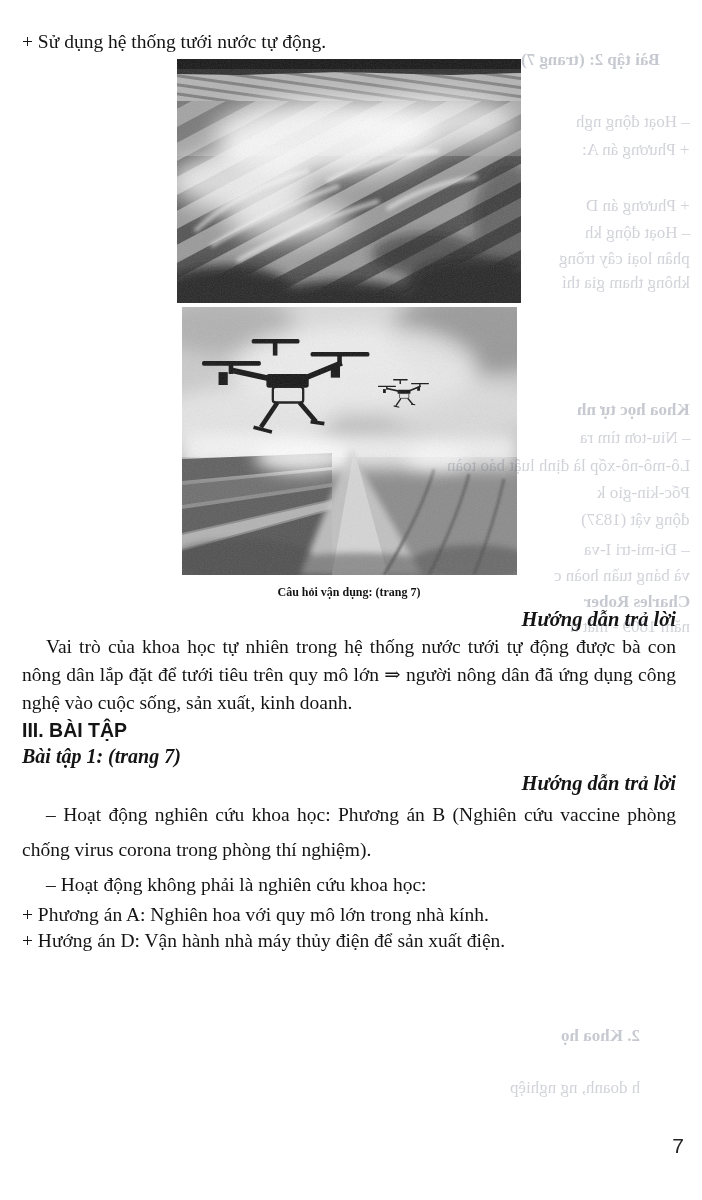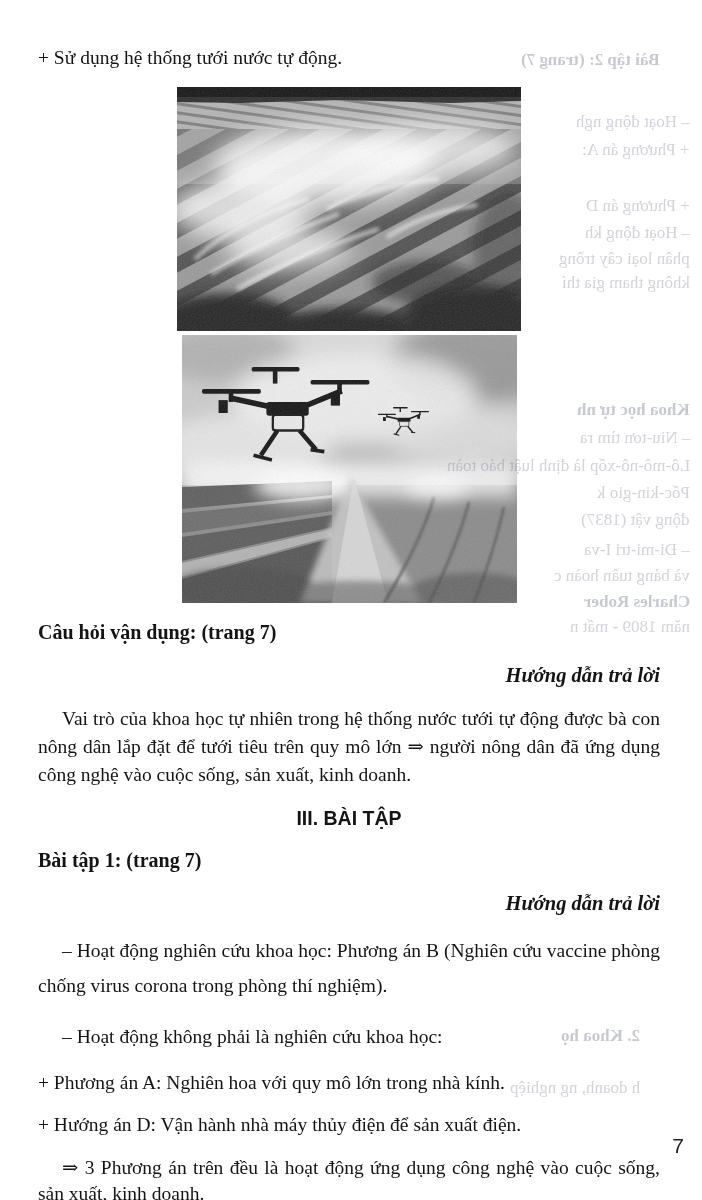--- a/index.html
+++ b/index.html
@@ -3,33 +3,33 @@
 <meta charset="utf-8">
 <style>
   html,body{margin:0;padding:0;background:#e9e9e9;}
   .page{
     position:relative; width:702px; height:1200px; margin:0 auto;
     background:#ffffff; overflow:hidden;
     font-family:"Liberation Serif","DejaVu Serif",serif;
     font-size:19.5px; color:#141414;
   }
   .content{position:absolute; left:22px; top:28px; width:654px;}
-  .content p{margin:16px;}
+  .content p{margin:0;}
   .caption{margin-left:46px; margin-bottom:4px; line-height:27px;}
   .figure{display:block; margin:4px auto 4px; line-height:0;}
   .fig1{width:344px; height:244px;}
   .fig2{width:335px; height:268px;}
-  .q-heading{font-weight:bold; font-size:20px; margin-left:23px; margin-top:10px; line-height:27px;}
+  .q-heading{font-weight:bold; font-size:12px; margin-left:23px; margin-top:10px; line-height:27px;text-align:center;}
   .guide{text-align:right; font-weight:bold; font-style:italic; font-size:20.5px; margin:3px 0 5px; line-height:27px;}
   .body-p{text-align:justify; text-indent:24px; line-height:28px;}
   .section-heading{
     font-family:"Liberation Sans","DejaVu Sans",sans-serif;
-    font-weight:bold; font-size:19.5px; margin-top:11px; line-height:26px;text-align:center;
-  }
-  .exercise-heading{font-weight:bold; font-size:20px; margin-left:23px; margin-top:7px; line-height:27px;}
+    font-weight:bold; font-size:19.5px; margin-top:11px; line-height:26px;
+  }
+  .exercise-heading{font-weight:bold; font-size:20px; margin-left:23px; margin-top:7px; line-height:27px;font-style:italic;}
   .item-dash{text-align:justify; text-indent:24px; line-height:35px; margin-top:4px;}
   .item-plus{margin-left:30px; line-height:26.4px; margin-top:5px;}
   .conclusion{text-align:justify; text-indent:24px; line-height:26.4px; margin-top:9px;}
   .page-number{
     position:absolute; right:18px; bottom:42px;
     font-family:"Liberation Sans","DejaVu Sans",sans-serif; font-size:21px; color:#222;
   }
   
   .ghost{
     position:absolute; white-space:nowrap;
@@ -211,17 +211,16 @@
     <p class="body-p">Vai trò của khoa học tự nhiên trong hệ thống nước tưới tự động được bà con nông dân lắp đặt để tưới tiêu trên quy mô lớn ⇒ người nông dân đã ứng dụng công nghệ vào cuộc sống, sản xuất, kinh doanh.</p>
 
     <p class="section-heading">III. BÀI TẬP</p>
     <p class="exercise-heading">Bài tập 1: (trang 7)</p>
     <p class="guide">Hướng dẫn trả lời</p>
 
     <p class="item-dash">– Hoạt động nghiên cứu khoa học: Phương án B (Nghiên cứu vaccine phòng chống virus corona trong phòng thí nghiệm).</p>
     <p class="item-dash">– Hoạt động không phải là nghiên cứu khoa học:</p>
     <p class="item-plus">+ Phương án A: Nghiên hoa với quy mô lớn trong nhà kính.</p>
     <p class="item-plus">+ Hướng án D: Vận hành nhà máy thủy điện để sản xuất điện.</p>
-    <p class="conclusion">⇒ 3 Phương án trên đều là hoạt động ứng dụng công nghệ vào cuộc sống, sản xuất, kinh doanh.</p>
   </div>
 
   <div class="page-number">7</div>
 </div>
 
 </body></html>

